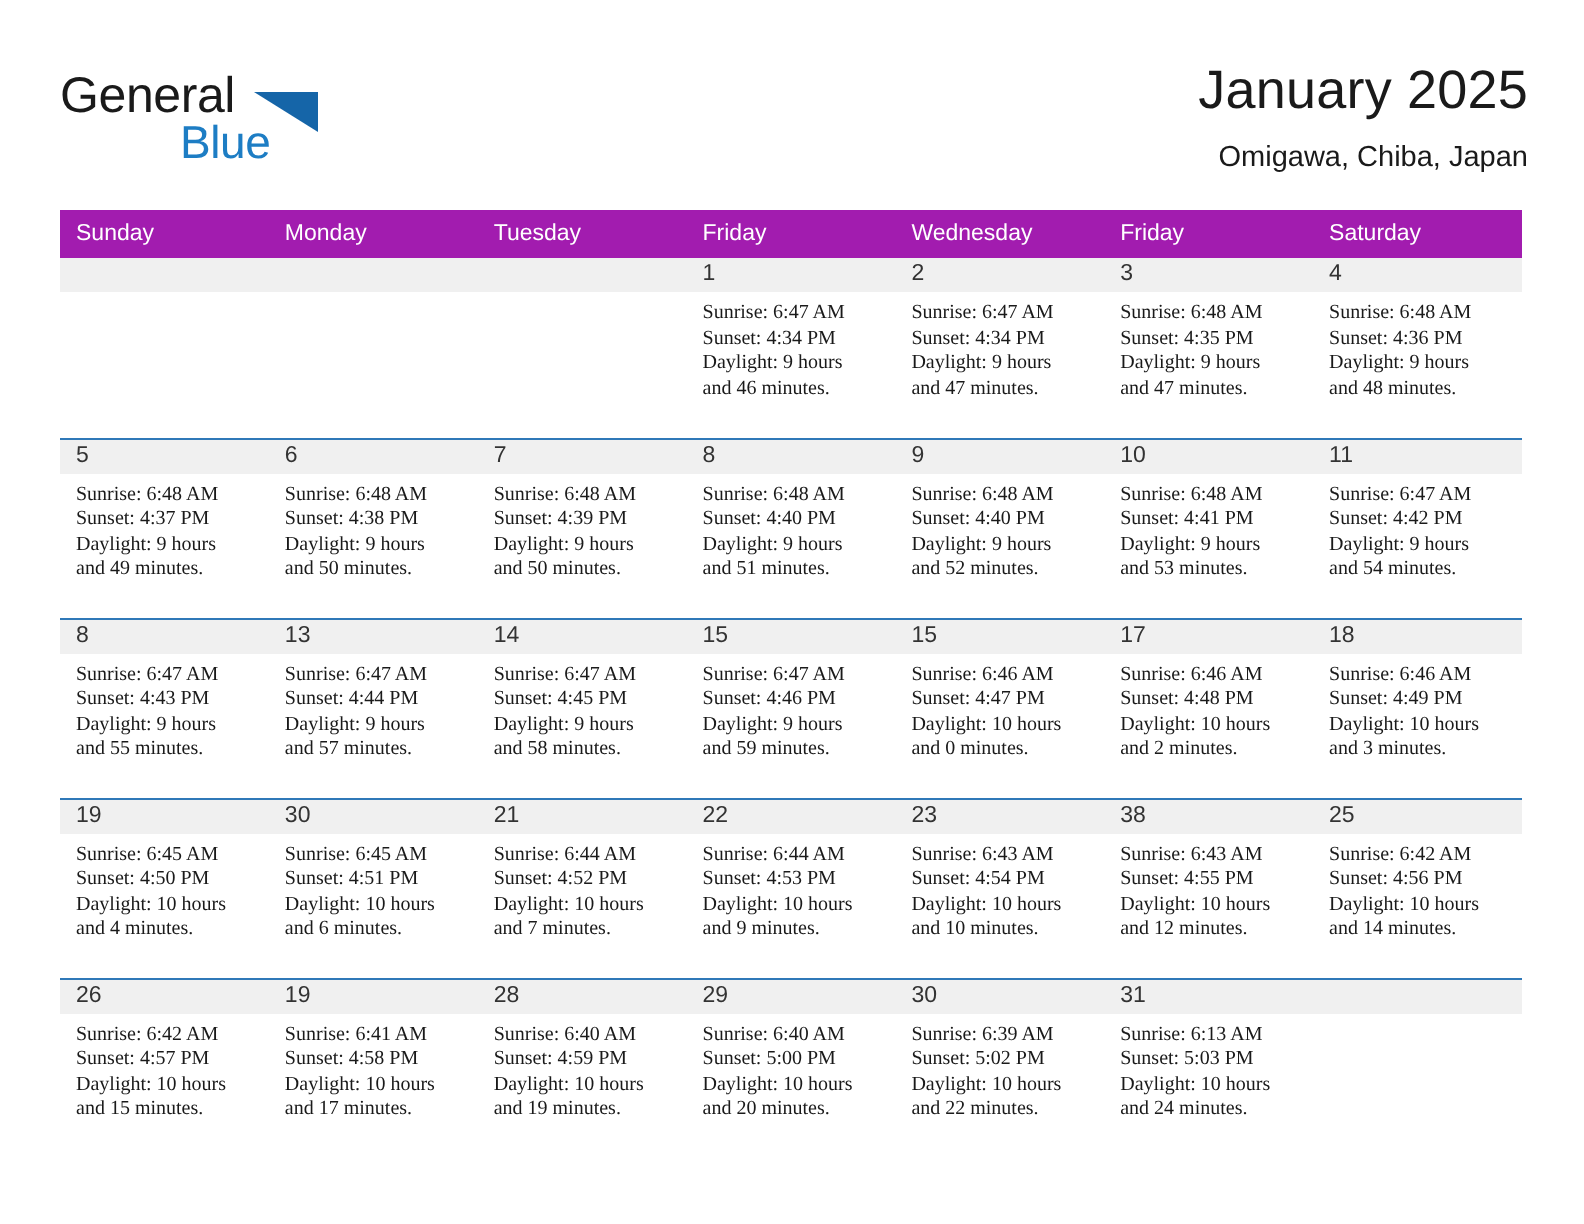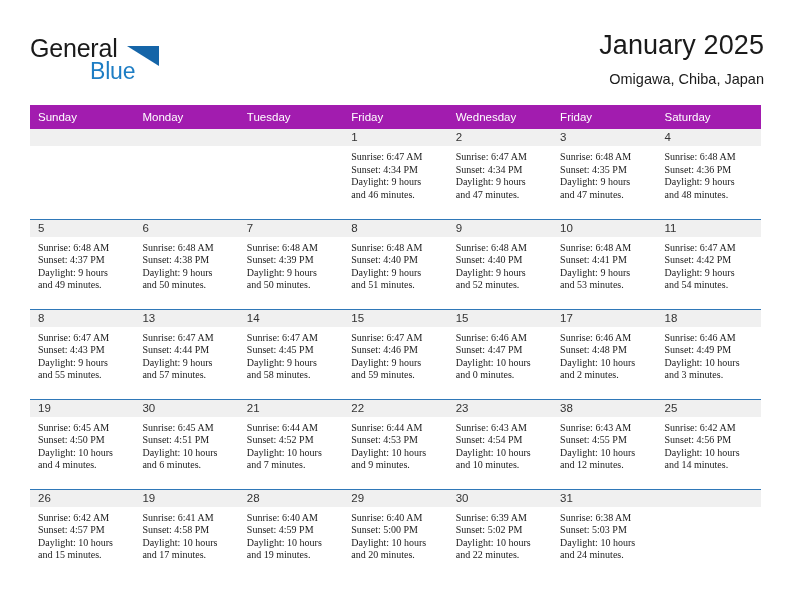--- a/index.html
+++ b/index.html
@@ -394,21 +394,21 @@
           </td>
           <td class="day-cell">
             <span class="daynum">30</span>
             <div class="cell-info">Sunrise: 6:39 AM
 Sunset: 5:02 PM
 Daylight: 10 hours
 and 22 minutes.</div>
           </td>
           <td class="day-cell">
             <span class="daynum">31</span>
-            <div class="cell-info">Sunrise: 6:38 AM
+            <div class="cell-info">Sunrise: 6:13 AM
 Sunset: 5:03 PM
 Daylight: 10 hours
 and 24 minutes.</div>
           </td>
           <td class="day-cell empty">
             <span class="daynum"></span>
           </td>
         </tr>
       </tbody>
   </table>

